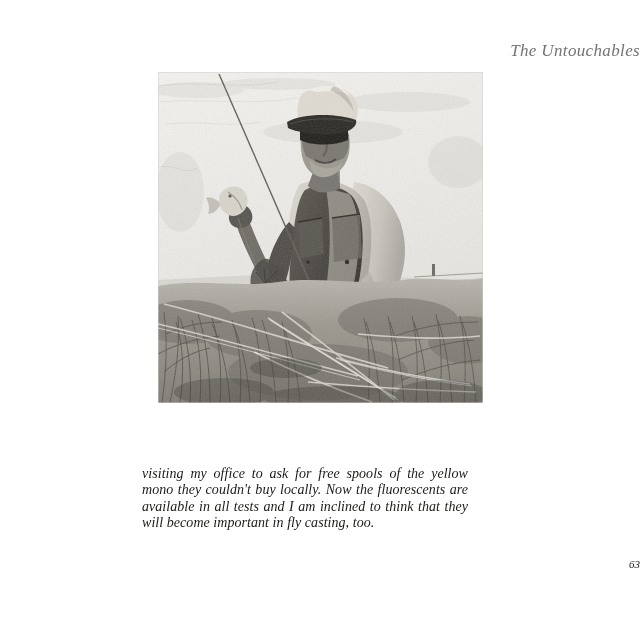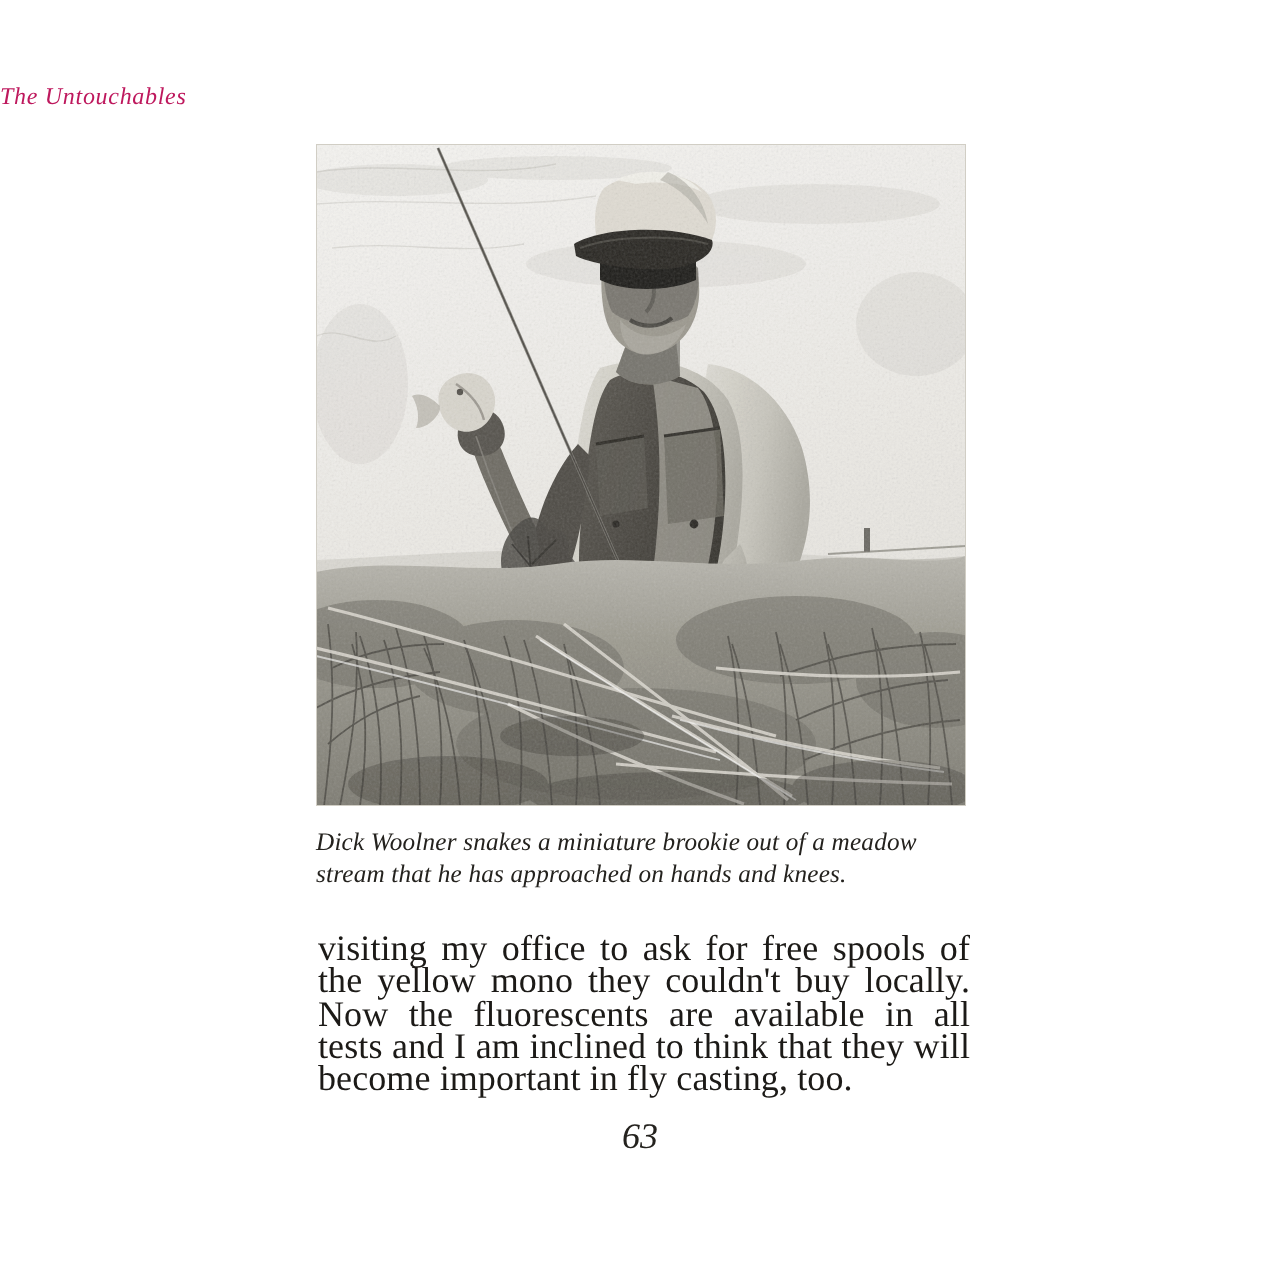--- a/index.html
+++ b/index.html
@@ -21,25 +21,25 @@
     inset: 0;
     background: #ffffff;
   }
 
   
   .running-head {
     position: absolute;
     left: 0;
     right: 0;
     top: 41px;
-    text-align: left;
+    text-align: right;
     font-style: italic;
-    font-size: 12px;
+    font-size: 17px;
     letter-spacing: 0.35px;
-    color: #be185d;
+    color: #737373;
   }
 
   
   .photo-frame {
     position: absolute;
     left: 158px;
     top: 72px;
     width: 325px;
     height: 331px;
     overflow: hidden;
@@ -57,41 +57,42 @@
     font-style: italic;
     font-size: 12.6px;
     line-height: 16.2px;
     color: #24221e;
     letter-spacing: 0.1px;
   }
 
   
   .body-text {
     position: absolute;
-    left: 159px;
+    left: 142px;
     top: 466px;
     width: 326px;
-    font-size: 18px;
+    font-size: 14px;
     line-height: 16.3px;
     text-align: justify;
     color: #1c1a17;
     letter-spacing: 0.05px;
+    font-style: italic;
   }
   .body-text p { margin: 0; }
   .body-text p.indent { text-indent: 15px; }
 
   
   .folio {
     position: absolute;
     left: 0;
     right: 0;
     top: 558px;
-    text-align: center;
+    text-align: right;
     font-style: italic;
-    font-size: 18px;
+    font-size: 11px;
     color: #24221e;
   }
 </style>
 </head>
 <body>
 
 <div class="page">
 
   <div class="running-head">The Untouchables</div>
 
@@ -356,23 +357,20 @@
           <ellipse cx="284" cy="322" rx="46" ry="14"></ellipse>
           <ellipse cx="128" cy="296" rx="36" ry="10"></ellipse>
         </g>
 
         <rect x="0" y="0" width="325" height="331" filter="url(#grainy)" fill="none" opacity="0.9"></rect>
         <rect x="0" y="0" width="325" height="331" fill="none" stroke="#cfccc4" stroke-width="1"></rect>
       </g>
     </svg>
   </div>
 
-  <div class="caption">
-    <span>Dick Woolner snakes a miniature brookie out of a meadow stream that he has approached on hands and knees.</span>
-  </div>
 
   <div class="body-text">
     <p>visiting my office to ask for free spools of the yellow mono they couldn't buy locally. Now the fluorescents are available in all tests and I am inclined to think that they will become important in fly casting, too.</p>
   </div>
 
   <div class="folio">63</div>
 
 </div>
 
 </body></html>

